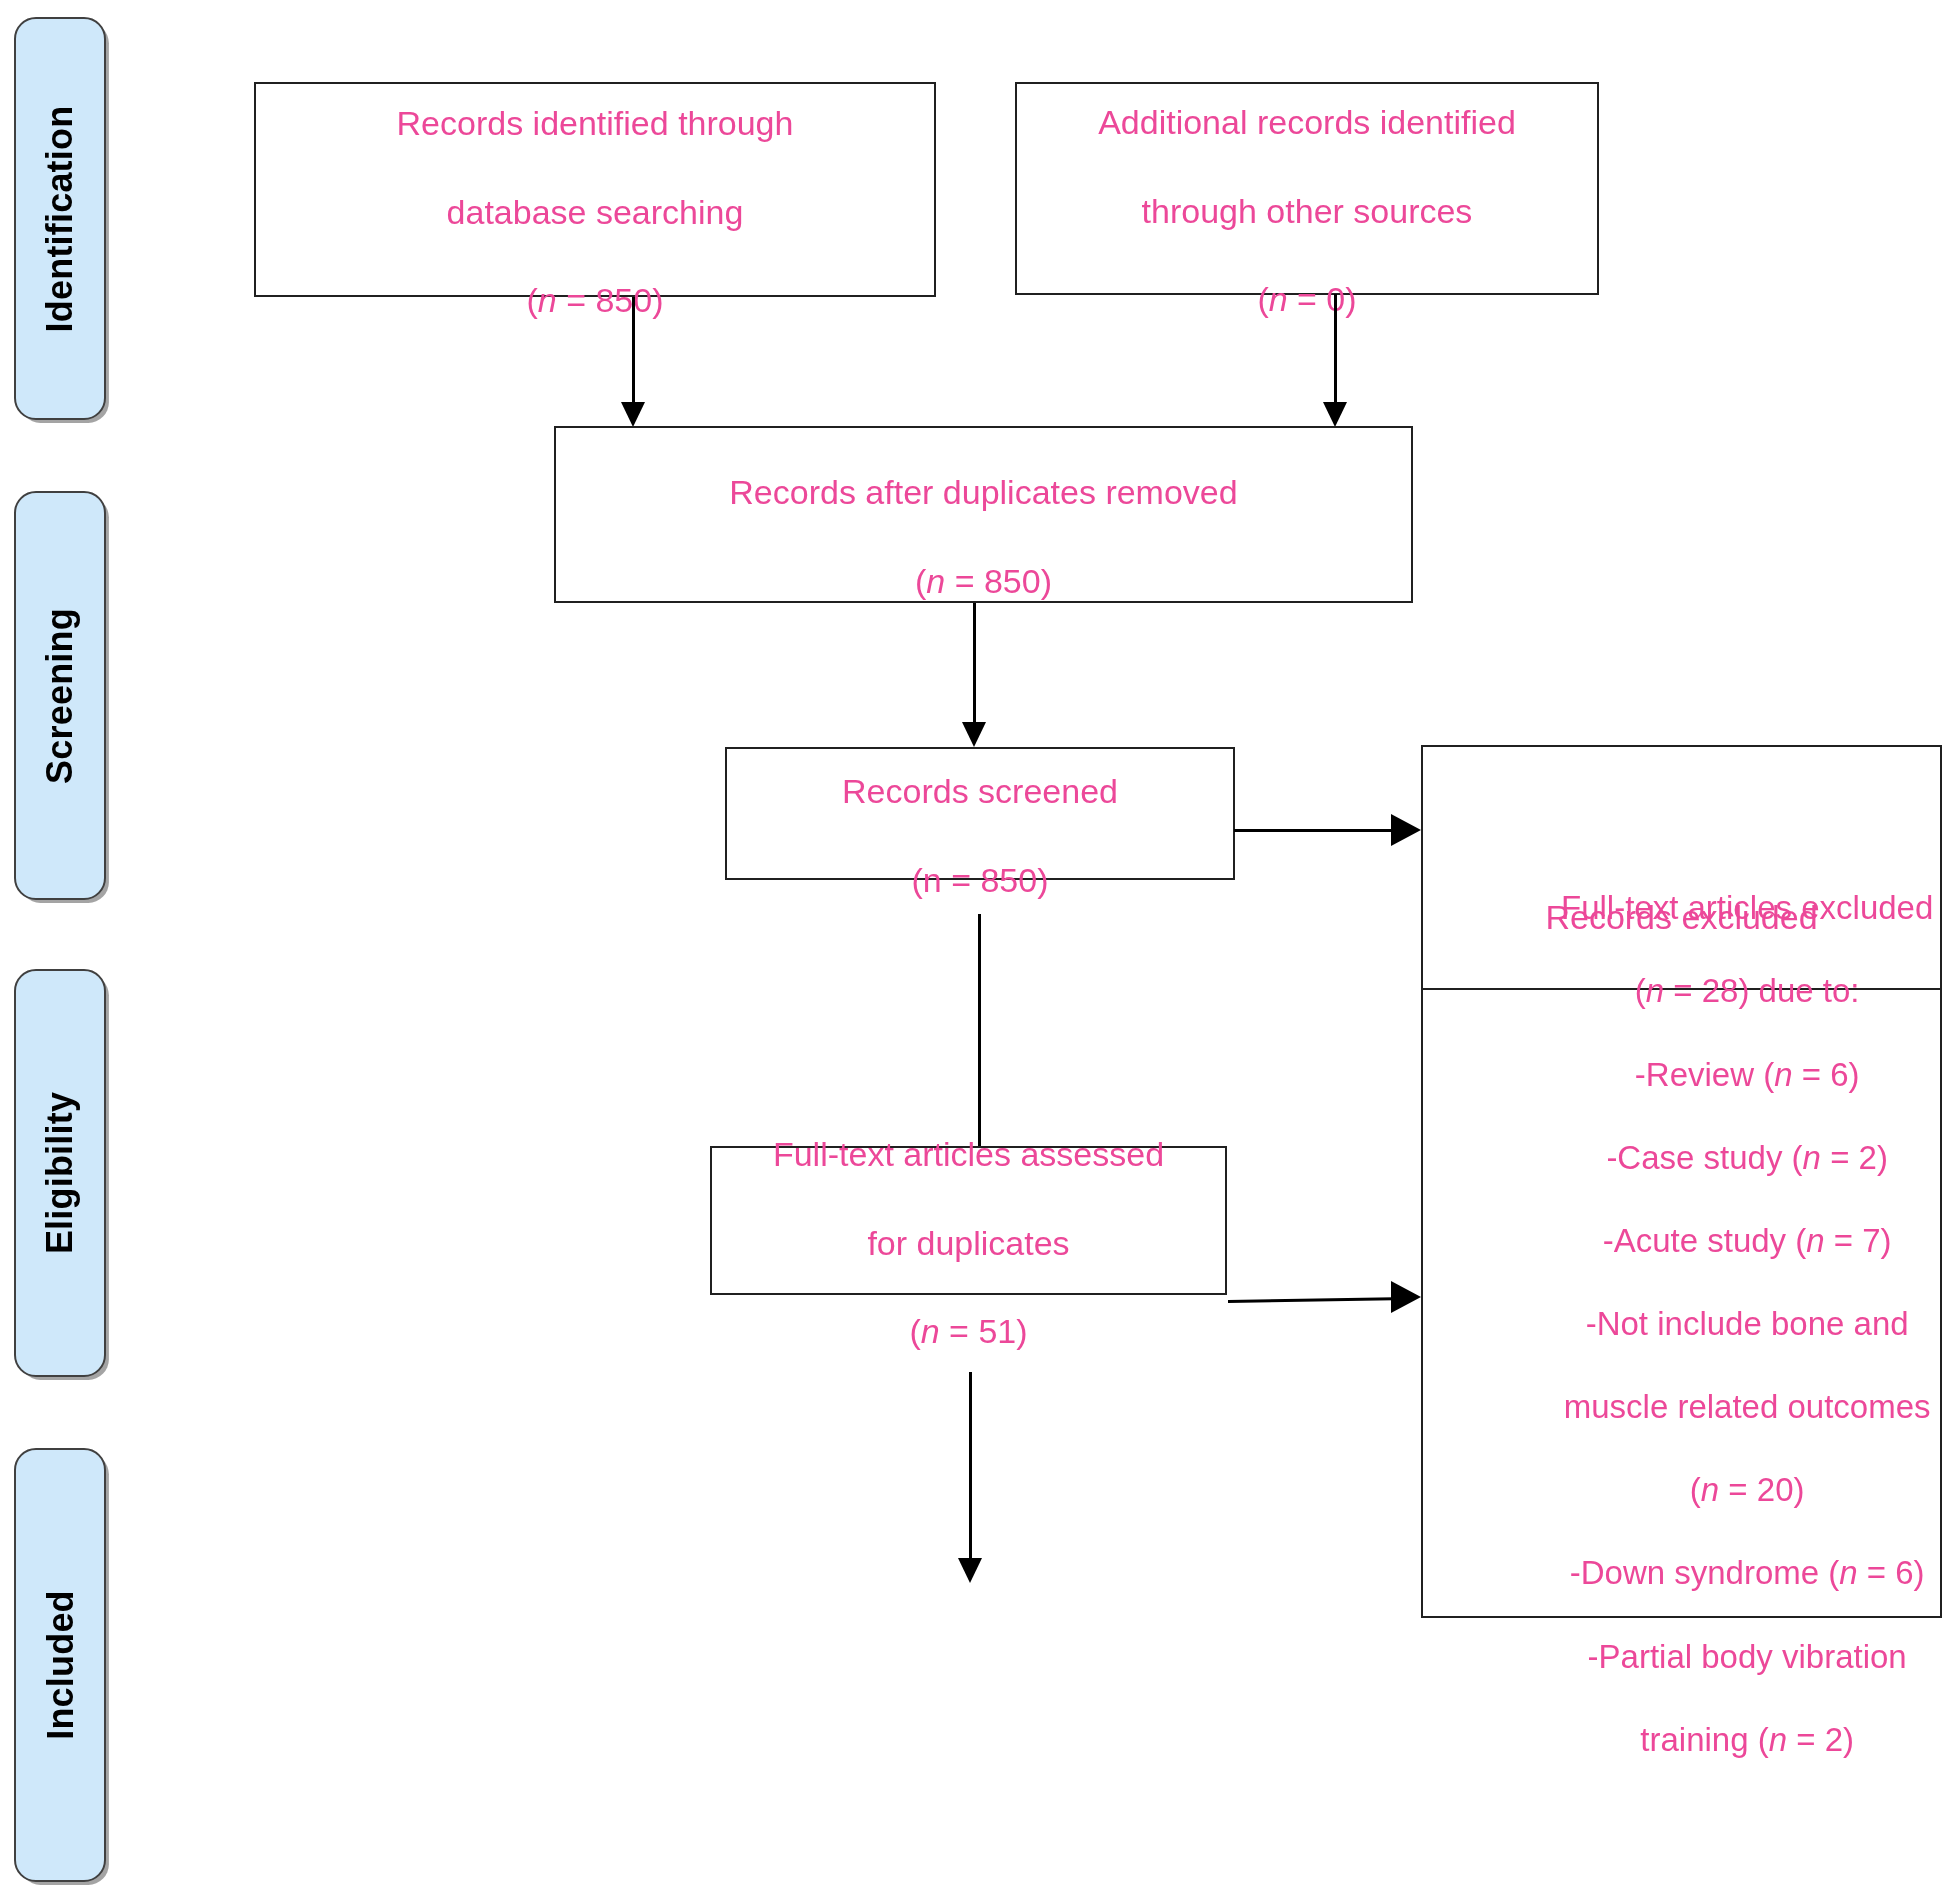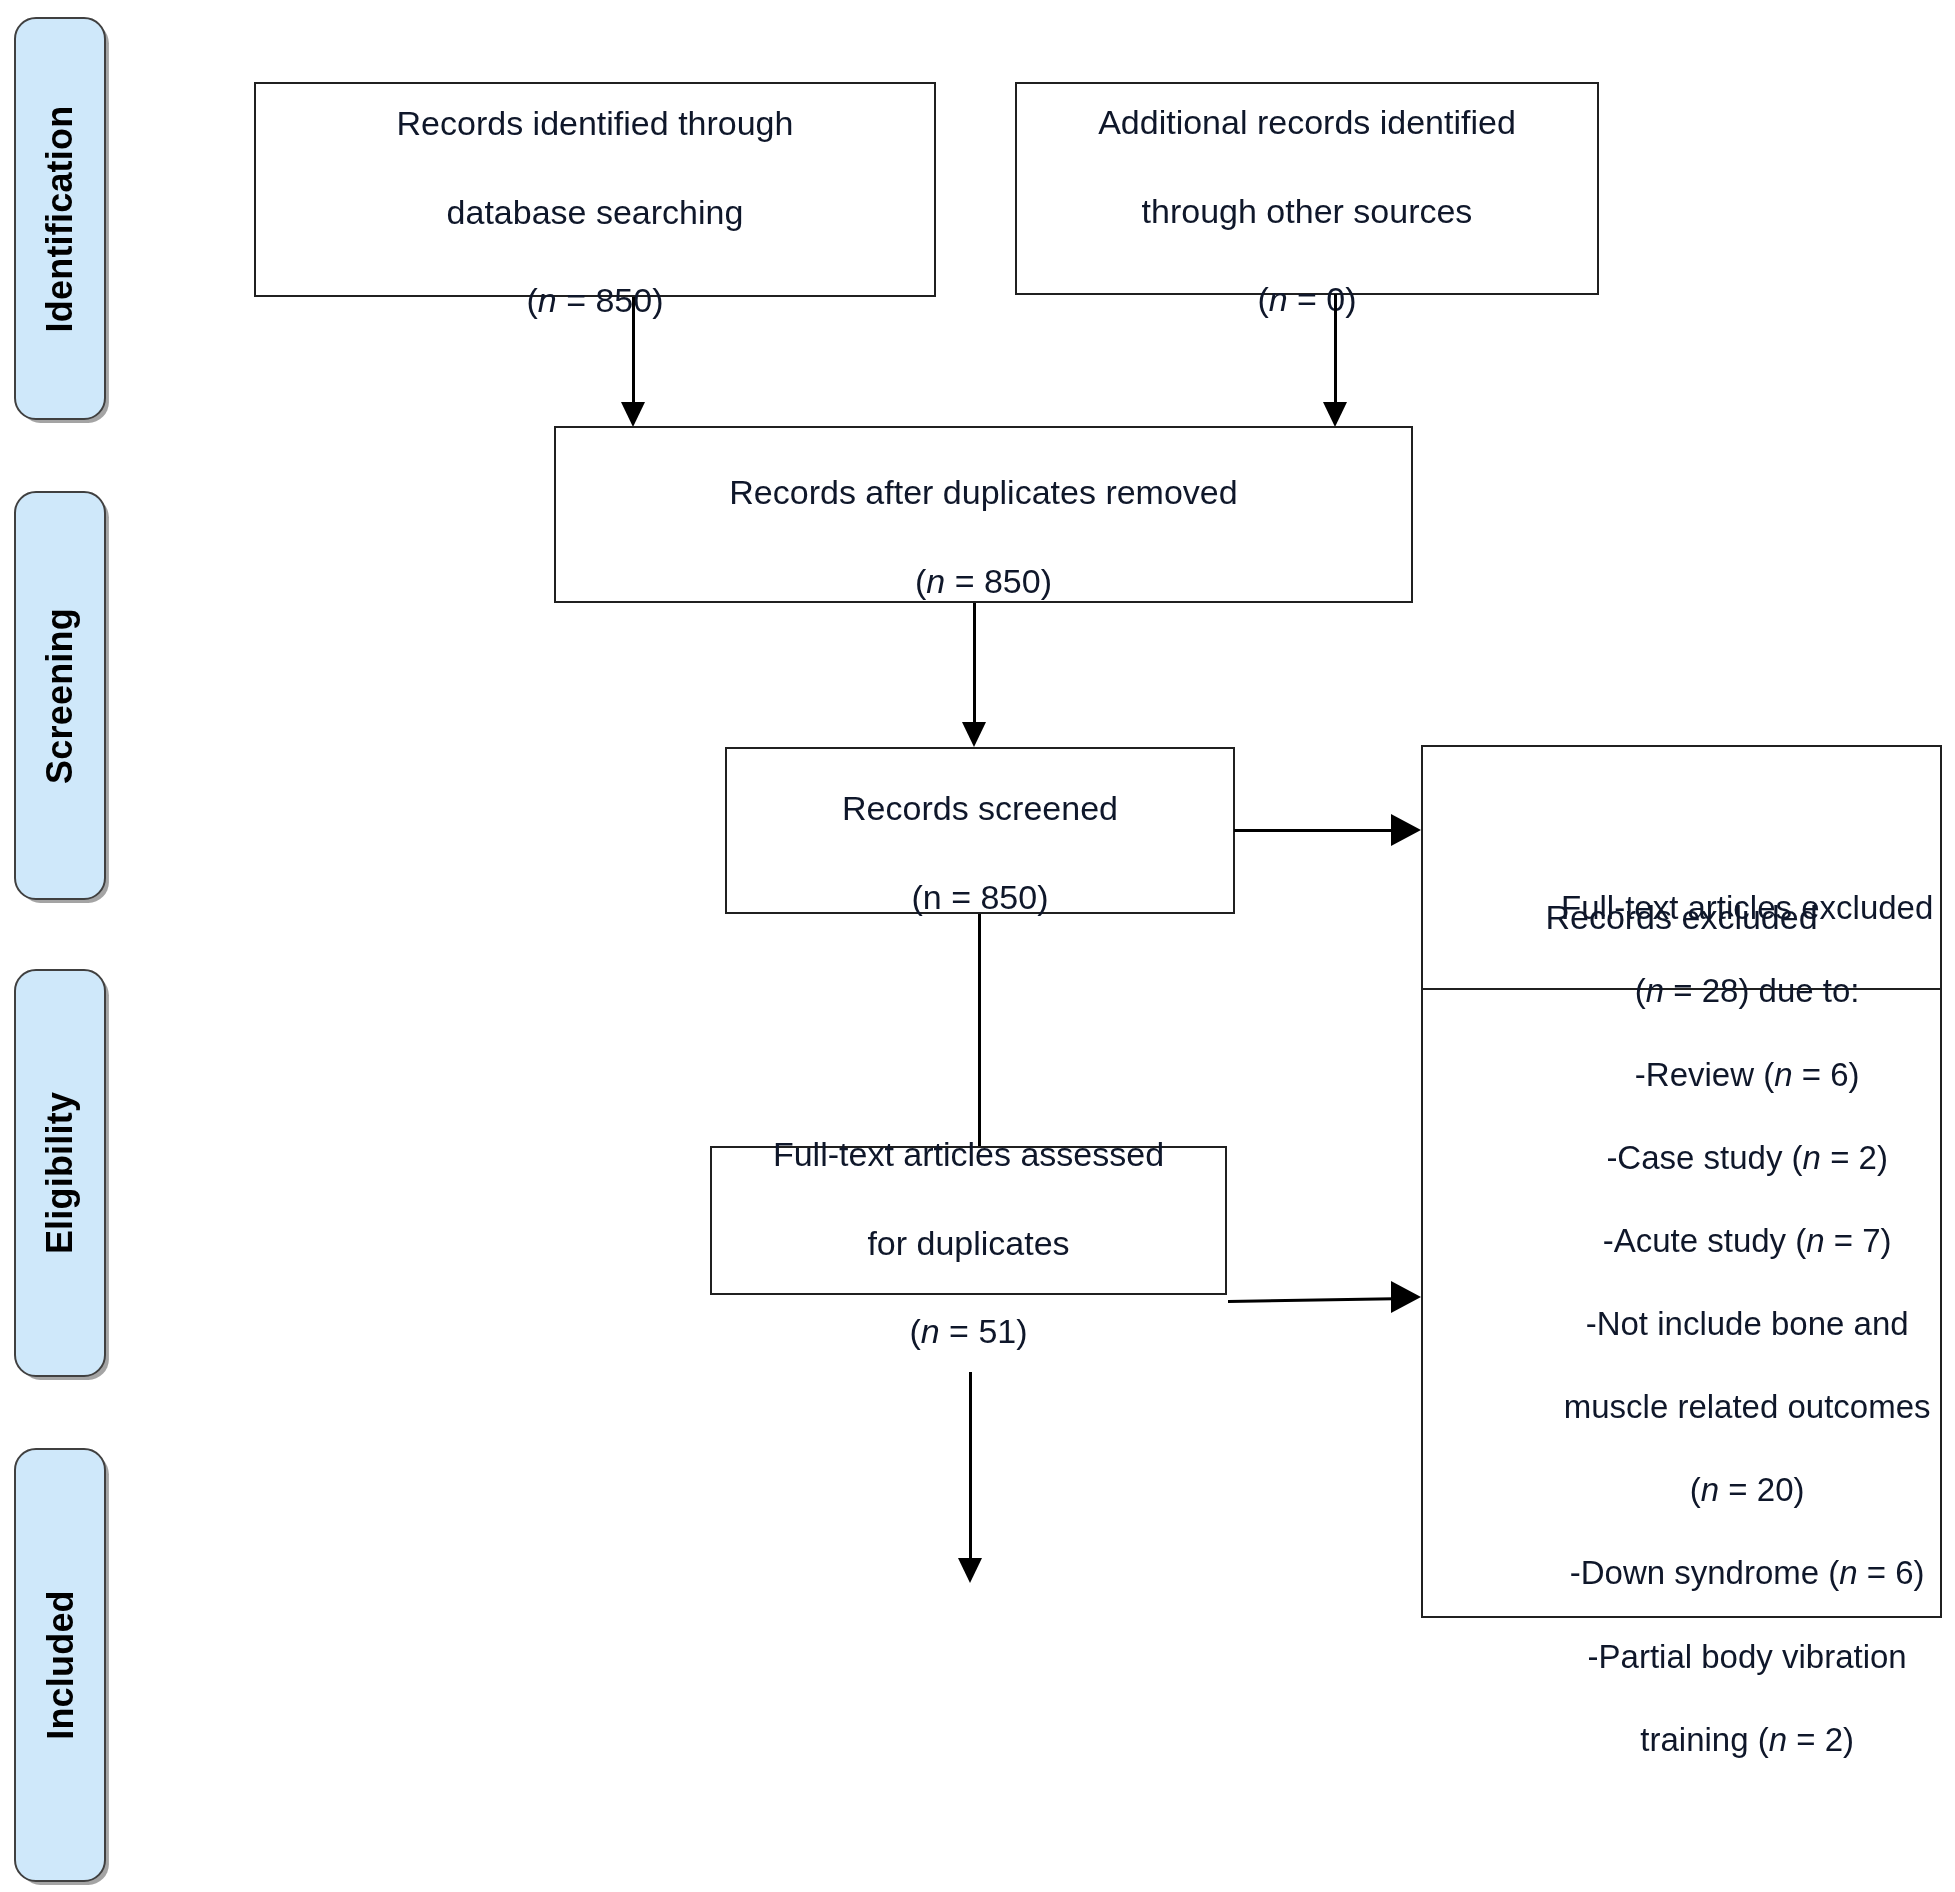--- a/index.html
+++ b/index.html
@@ -41,21 +41,21 @@
     box-sizing:border-box;
     display:flex;
     align-items:center;
     justify-content:center;
     text-align:center;
     padding:2.9px 6.7px;
   }
   .flow-box .box-text{
     font-size:34px;
     line-height:1.30;
-    color:#0f172a;
+    color:#ec4899;
     white-space:pre-line;
     font-weight:400;
   }
   .flow-box.dense .box-text{
     font-size:33px;
     line-height:1.26;
   }
   .flow-box .box-text i{font-style:italic;}
   
   .v-line{
@@ -135,21 +135,21 @@
   <div class="flow-box" style="left:542px;top:426px;width:859px;height:177px;margin-left:12px;">
     <div class="box-text">
       <span>Records after duplicates removed</span><br>
       <span><span>(</span><i>n</i><span> = 850)</span></span>
     </div>
   </div>
 
   <div class="v-line" style="left:973px;top:603px;width:2.9px;height:121px;"></div>
   <div class="arrow-down" style="left:962px;top:722px;"></div>
 
-  <div class="flow-box" style="left:725px;top:747px;width:510px;height:167px;">
+  <div class="flow-box" style="left:725px;top:747px;width:510px;height:133px;">
     <div class="box-text">
       <span>Records screened</span><br>
       <span>(n = 850)</span>
     </div>
   </div>
 
   <div class="flow-box" style="left:1421px;top:745px;width:521px;height:388px;">
     <div class="box-text">
       <span>Records excluded</span><br>
       <span><span>(</span><i>n</i><span> = 799)</span></span>

